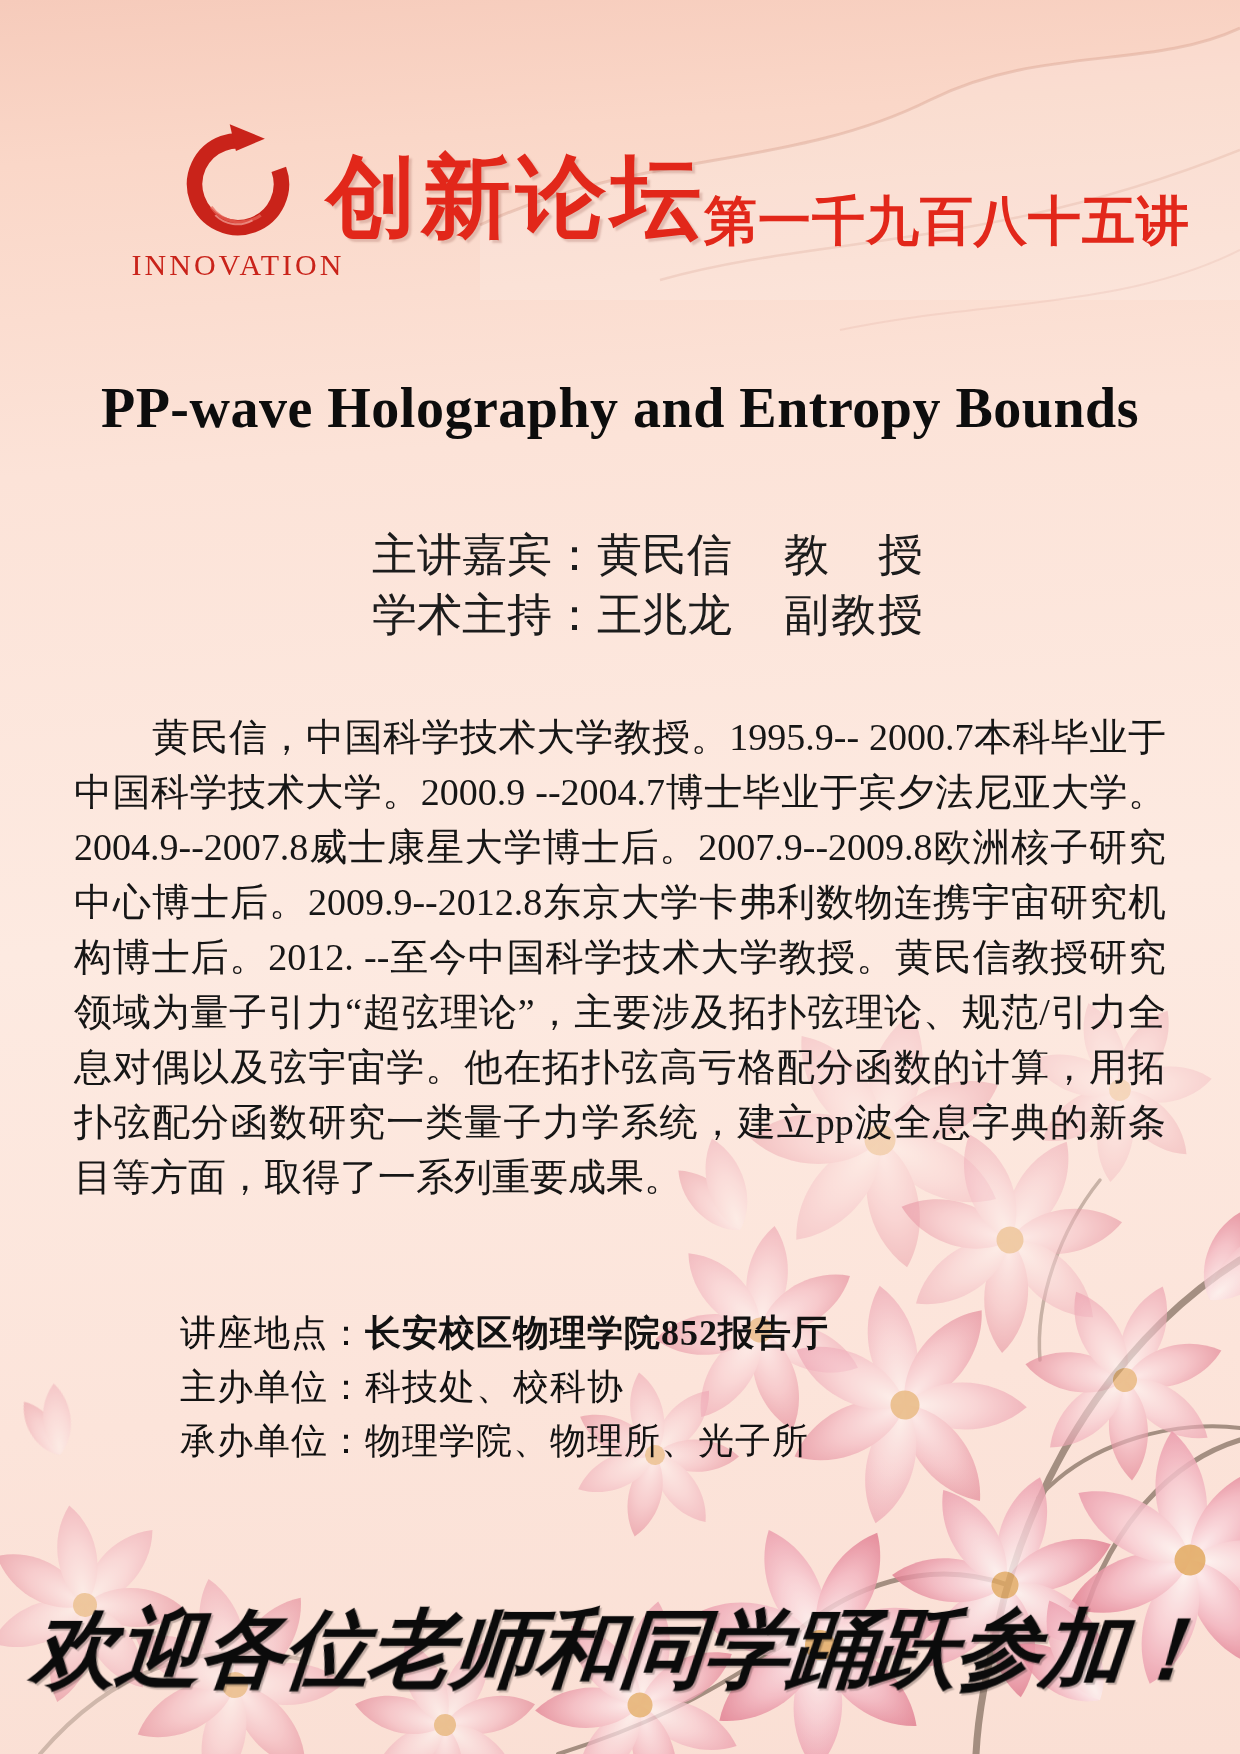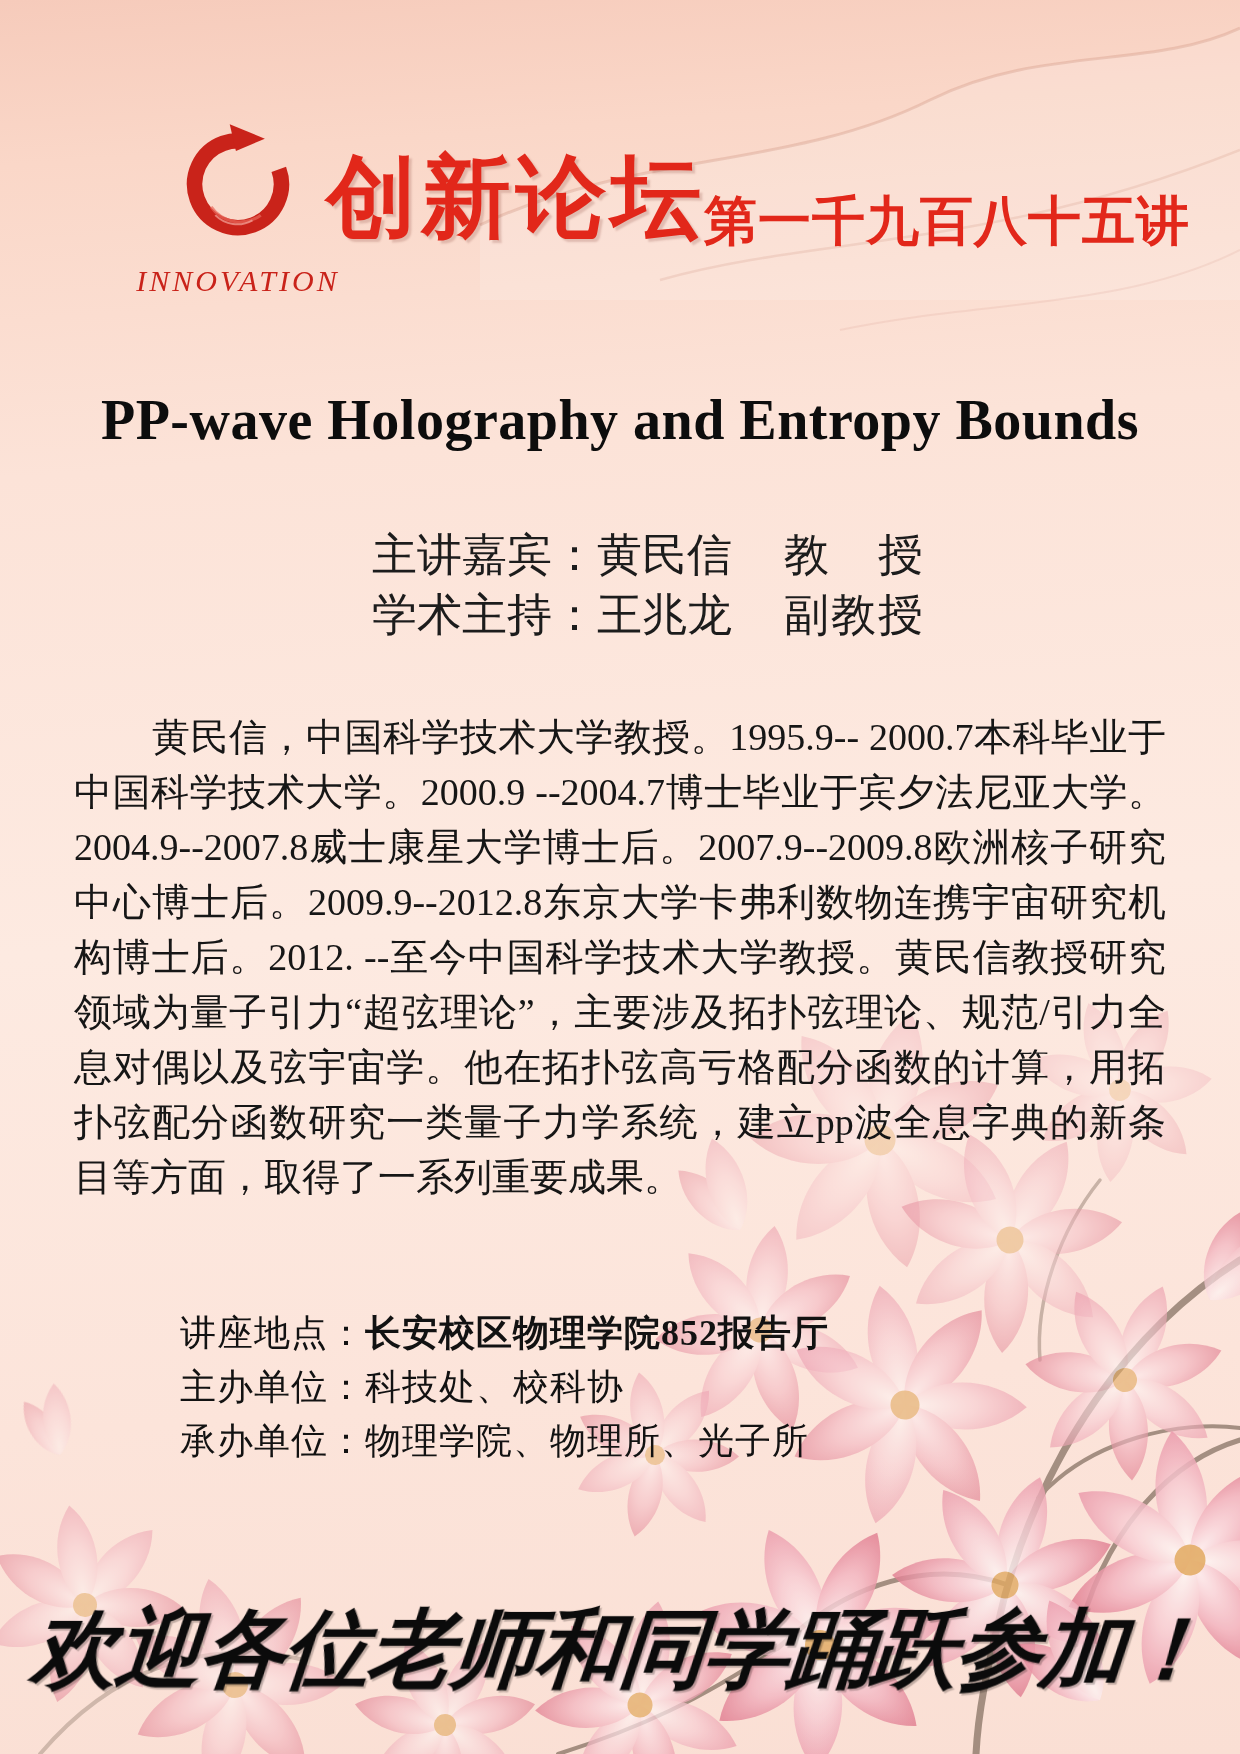--- a/index.html
+++ b/index.html
@@ -12,37 +12,37 @@
     position: relative; width: 1240px; height: 1754px; overflow: hidden;
     background: linear-gradient(176deg,
       #f6cbbb 0%, #fad7c8 9%, #fce3d8 26%, #fdeae1 52%, #fce4da 78%, #fadfd4 100%);
   }
   svg.layer { position: absolute; left: 0; top: 0; pointer-events: none; }
 
   
   .logo { position: absolute; left: 128px; top: 116px; width: 220px; text-align: center; }
   .logo-mark { width: 124px; height: 128px; display: block; margin: 0 auto; }
   .logo-text {
-    margin-top: 20px; font-family: "Liberation Serif", serif;
-    font-size: 30px; letter-spacing: 3px; color: #c9231a; font-weight: 400; font-style: italic;
+    margin-top: 4px; font-family: "Liberation Serif", serif;
+    font-size: 30px; letter-spacing: 3px; color: #c9231a; font-weight: 400;
   }
   .forum-title {
     position: absolute; left: 326px; top: 152px; line-height: 1;
     font-size: 90px; font-weight: 700; color: #e2271a; letter-spacing: 5px;
     text-shadow: 3px 3px 2px rgba(130, 60, 48, 0.22);
     text-align: right;
   }
   .lecture-number {
     position: absolute; left: 704px; top: 194px; line-height: 1;
     font-size: 53px; font-weight: 700; color: #e2271a; letter-spacing: 1px;
   }
 
   
   .talk-title {
-    position: absolute; left: 0; right: 0; top: 388px; margin: 0;
+    position: absolute; left: 0; right: 0; top: 376px; margin: 0;
     text-align: center; font-family: "Liberation Serif", serif;
     font-size: 56px; font-weight: 700; color: #0d0d0d; letter-spacing: 0.5px;
   }
 
   
   .speakers {
     position: absolute; left: 372px; top: 525px;
     font-family: "Liberation Serif", serif;
     font-size: 45px; line-height: 60px; color: #1c1c1c; font-weight: 400;
   }

